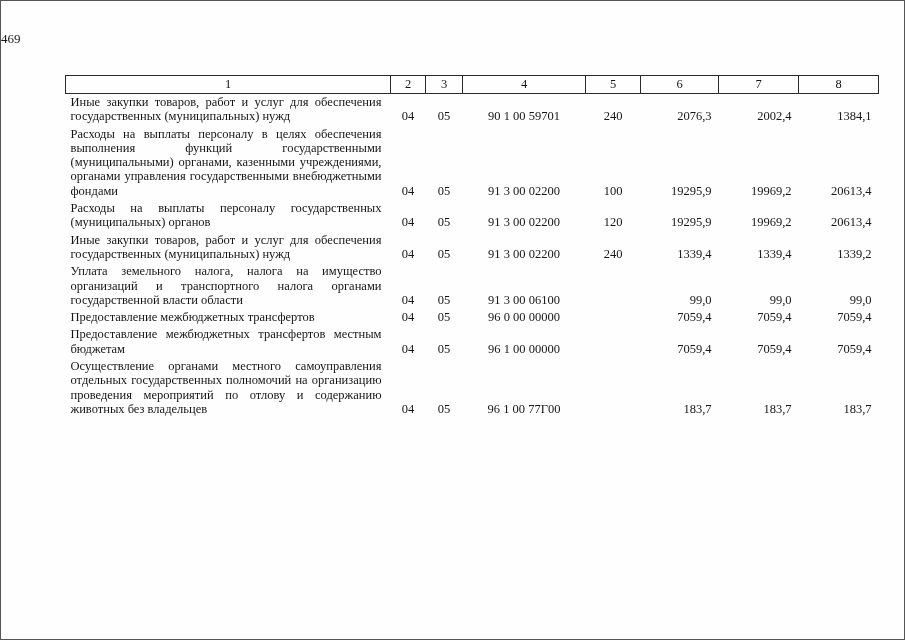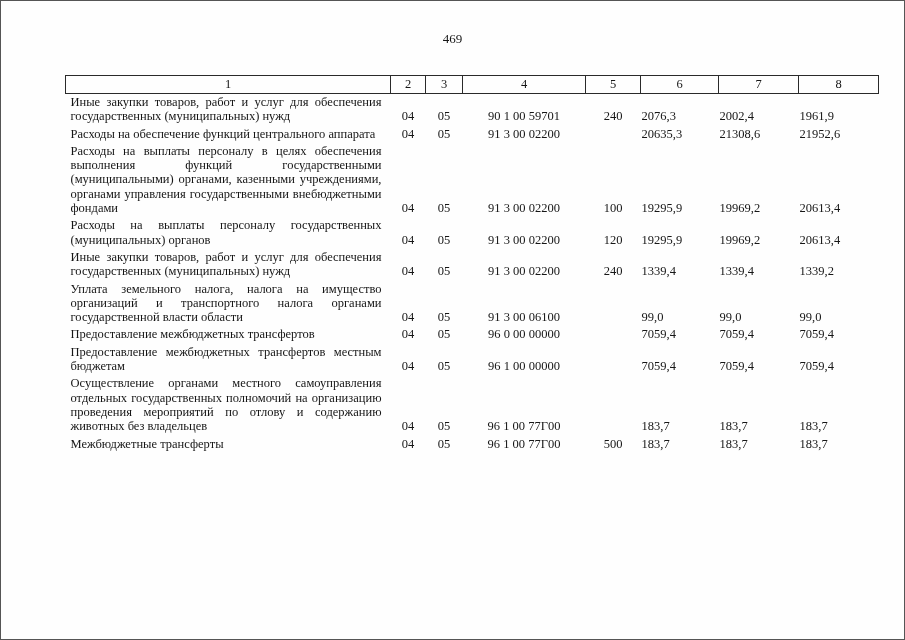--- a/index.html
+++ b/index.html
@@ -16,21 +16,21 @@
     border: 1px solid #555;
     font-family: "Liberation Serif", serif;
     color: #161616;
     overflow: hidden;
   }
   .page-number {
     position: absolute;
     top: 30px;
     left: 0;
     width: 100%;
-    text-align: center;
+    text-align: left;
     font-size: 13px;
   }
   table.budget {
     position: absolute;
     left: 64px;
     top: 74px;
     width: 813px;
     border-collapse: collapse;
     table-layout: fixed;
     font-size: 12.5px;
@@ -56,21 +56,21 @@
   }
   table.budget td.c2,
   table.budget td.c3,
   table.budget td.c4,
   table.budget td.c5 {
     text-align: center;
   }
   table.budget td.c6,
   table.budget td.c7,
   table.budget td.c8 {
-    text-align: left;
+    text-align: right;
     padding-right: 7px;
   }
 </style>
 </head>
 <body>
 
 <div class="page">
   <div class="page-number">469</div>
 
   <table class="budget">
@@ -98,31 +98,21 @@
     </thead>
     <tbody>
         <tr>
           <td class="c1">Иные закупки товаров, работ и услуг для обеспечения государственных (муниципальных) нужд</td>
           <td class="c2">04</td>
           <td class="c3">05</td>
           <td class="c4">90 1 00 59701</td>
           <td class="c5">240</td>
           <td class="c6">2076,3</td>
           <td class="c7">2002,4</td>
-          <td class="c8">1961,9</td>
-        </tr>
-        <tr>
-          <td class="c1">Расходы на обеспечение функций центрального аппарата</td>
-          <td class="c2">04</td>
-          <td class="c3">05</td>
-          <td class="c4">91 3 00 02200</td>
-          <td class="c5"></td>
-          <td class="c6">20635,3</td>
-          <td class="c7">21308,6</td>
-          <td class="c8">21952,6</td>
+          <td class="c8">1384,1</td>
         </tr>
         <tr>
           <td class="c1">Расходы на выплаты персоналу в целях обеспечения выполнения функций государственными (муниципальными) органами, казенными учреждениями, органами управления государственными внебюджетными фондами</td>
           <td class="c2">04</td>
           <td class="c3">05</td>
           <td class="c4">91 3 00 02200</td>
           <td class="c5">100</td>
           <td class="c6">19295,9</td>
           <td class="c7">19969,2</td>
           <td class="c8">20613,4</td>
@@ -180,25 +170,15 @@
         <tr>
           <td class="c1">Осуществление органами местного самоуправления отдельных государственных полномочий на организацию проведения мероприятий по отлову и содержанию животных без владельцев</td>
           <td class="c2">04</td>
           <td class="c3">05</td>
           <td class="c4">96 1 00 77Г00</td>
           <td class="c5"></td>
           <td class="c6">183,7</td>
           <td class="c7">183,7</td>
           <td class="c8">183,7</td>
         </tr>
-        <tr>
-          <td class="c1">Межбюджетные трансферты</td>
-          <td class="c2">04</td>
-          <td class="c3">05</td>
-          <td class="c4">96 1 00 77Г00</td>
-          <td class="c5">500</td>
-          <td class="c6">183,7</td>
-          <td class="c7">183,7</td>
-          <td class="c8">183,7</td>
-        </tr>
       </tbody>
   </table>
 </div>
 
 </body></html>

